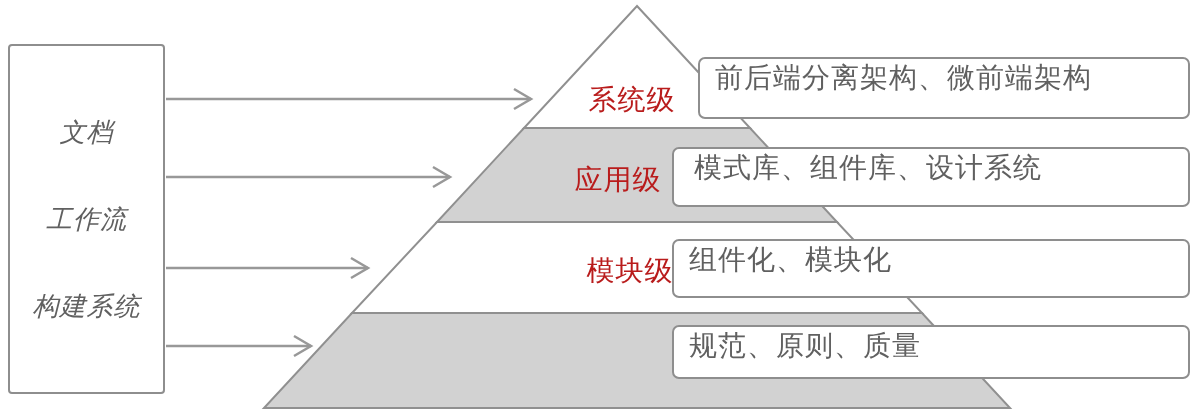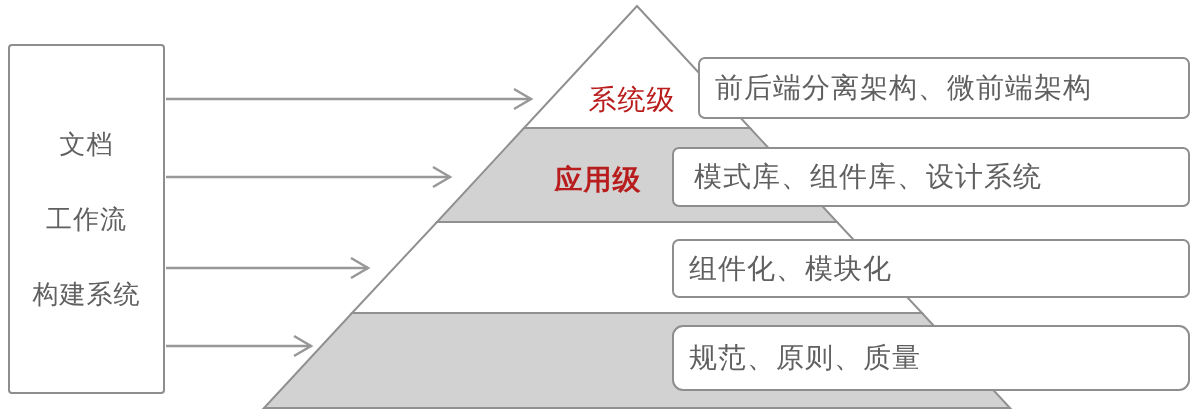--- a/index.html
+++ b/index.html
@@ -33,55 +33,56 @@
     left: 8px; top: 44px;
     width: 157px; height: 350px;
     box-sizing: border-box;
     background: #ffffff;
     border: 2px solid #8e8e8e;
     border-radius: 4px;
     display: flex;
     flex-direction: column;
     align-items: center;
     justify-content: center;
-    gap: 40px;
+    gap: 52px;
     font-size: 26px;
     color: #606060;
     letter-spacing: 1px;
+    font-style: italic;
   }
   .level-label {
     position: absolute;
     transform: translate(-50%, -50%);
     font-size: 28px;
     color: #b91c1c;
     white-space: nowrap;
     letter-spacing: 1px;
   }
   .desc-box {
     position: absolute;
     box-sizing: border-box;
     background: #ffffff;
     border: 2px solid #8e8e8e;
     border-radius: 7px;
     display: flex;
-    align-items: center;
+    align-items: flex-start;
     padding-left: 15px;
     font-size: 28px;
     color: #606060;
     letter-spacing: 1px;
     white-space: nowrap;
   }
   .pos-label-1 { left: 632px; top: 100px; }
-  .pos-label-2 { left: 598px; top: 180px; font-weight: bold; }
+  .pos-label-2 { left: 618px; top: 180px; }
   .pos-label-3 { left: 630px; top: 271px; }
   .pos-label-4 { left: 632px; top: 361px; }
   .pos-box-1 { left: 698px; top: 57px;  width: 492px; height: 62px; }
   .pos-box-2 { left: 672px; top: 147px; width: 518px; height: 60px; padding-left: 20px; }
   .pos-box-3 { left: 672px; top: 239px; width: 518px; height: 59px; }
-  .pos-box-4 { left: 672px; top: 325px; width: 518px; height: 66px; border-radius: 11px; }
+  .pos-box-4 { left: 672px; top: 325px; width: 518px; height: 54px; }
 </style>
 </head>
 <body>
 
 <div class="canvas">
 
   <svg class="layer-svg" viewBox="0 0 1201 416" xmlns="http://www.w3.org/2000/svg">
 
     <polygon class="band" points="637,6 750,128 524,128" fill="#ffffff"></polygon>
     <polygon class="band" points="524,128 750,128 837,222 437,222" fill="#d2d2d2"></polygon>
@@ -107,20 +108,21 @@
   </svg>
 
   <div class="left-box">
     <div>文档</div>
     <div>工作流</div>
     <div>构建系统</div>
   </div>
 
   <div class="level-label pos-label-1">系统级</div>
   <div class="level-label pos-label-2">应用级</div>
+  <div class="level-label pos-label-3">模块级</div>
 
   <div class="desc-box pos-box-1">
     <span>前后端分离架构、微前端架构</span>
   </div>
   <div class="desc-box pos-box-2">
     <span>模式库、组件库、设计系统</span>
   </div>
   <div class="desc-box pos-box-3">
     <span>组件化、模块化</span>
   </div>

